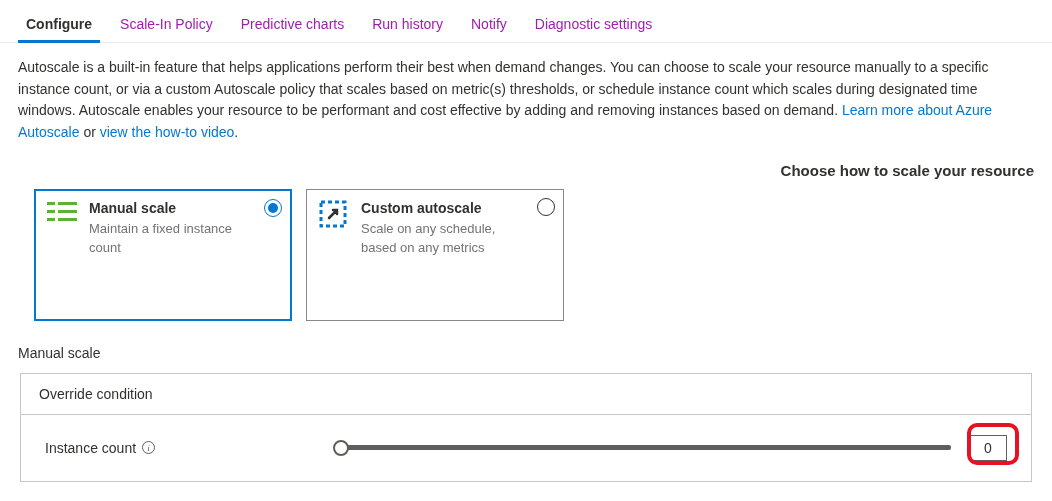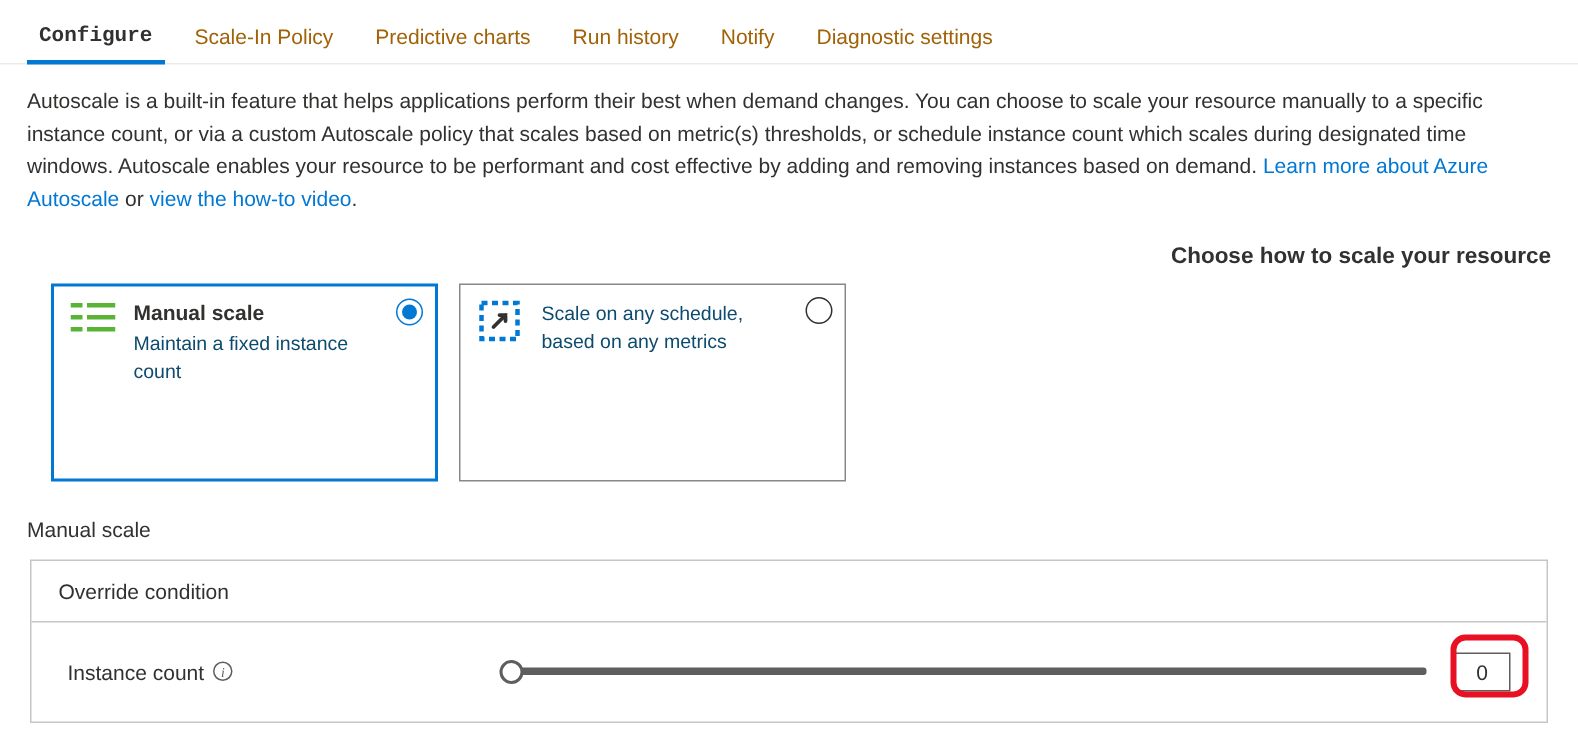--- a/index.html
+++ b/index.html
@@ -18,27 +18,26 @@
     .tabs {
       display: flex;
       border-bottom: 1px solid #edebe9;
       padding: 8px 0 0 12px;
       gap: 0;
     }
     .tab {
       padding: 8px 14px 10px 14px;
       cursor: pointer;
       font-size: 14px;
-      color: #a16207;
+      color: #a21caf;
       position: relative;
     }
     .tab.active {
       font-weight: 600;
       color: #323130;
-      font-family: Liberation Mono, monospace;
     }
     .tab.active::after {
       content: "";
       position: absolute;
       left: 6px;
       right: 6px;
       bottom: -1px;
       height: 3px;
       background: #0078d4;
     }
@@ -114,21 +113,21 @@
       padding-right: 22px;
     }
     .choice-title {
       font-weight: 700;
       font-size: 14px;
       margin-bottom: 4px;
       color: #323130;
     }
     .choice-desc {
       font-size: 13px;
-      color: #0c4a6e;
+      color: #737373;
       line-height: 1.45;
     }
     .section-label {
       font-size: 14px;
       padding: 18px 18px 6px 18px;
       color: #323130;
     }
     .condition-box {
       margin: 6px 20px 0 20px;
       border: 1px solid #c8c6c4;
@@ -257,20 +256,21 @@
 
   <div class="choice-card">
     <div class="choice-radio"></div>
     <div class="choice-icon">
       <svg width="30" height="30" viewBox="0 0 30 30">
         <rect x="2" y="2" width="24" height="24" fill="none" stroke="#0078d4" stroke-width="3" stroke-dasharray="4 3"></rect>
         <path d="M 10 18 L 18 10 M 14 10 L 18 10 L 18 14" fill="none" stroke="#323130" stroke-width="2.5" stroke-linecap="round"></path>
       </svg>
     </div>
     <div class="choice-text">
+      <div class="choice-title">Custom autoscale</div>
       <div class="choice-desc">Scale on any schedule, based on any metrics</div>
     </div>
   </div>
 </div>
 
 <div class="section-label">Manual scale</div>
 
 <div class="condition-box">
   <div class="condition-header">Override condition</div>
   <div class="condition-body">

